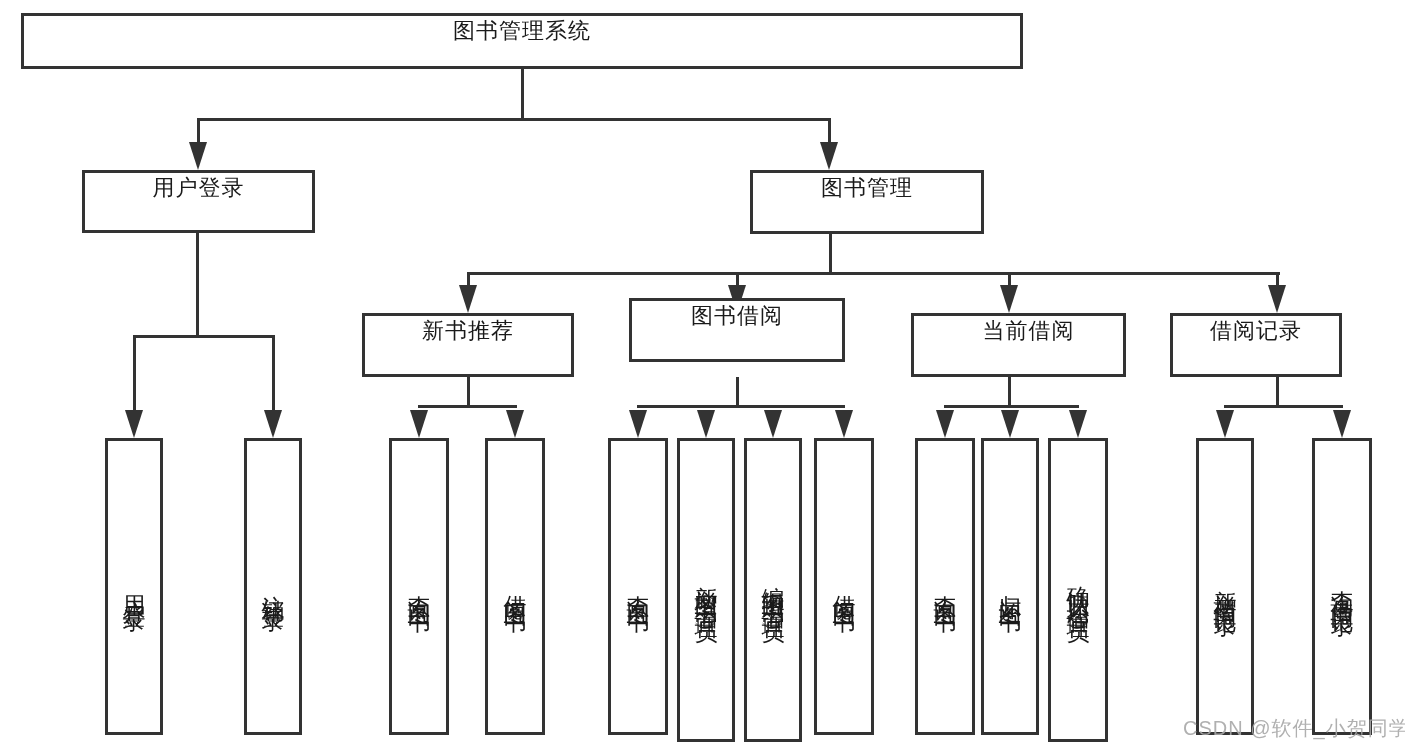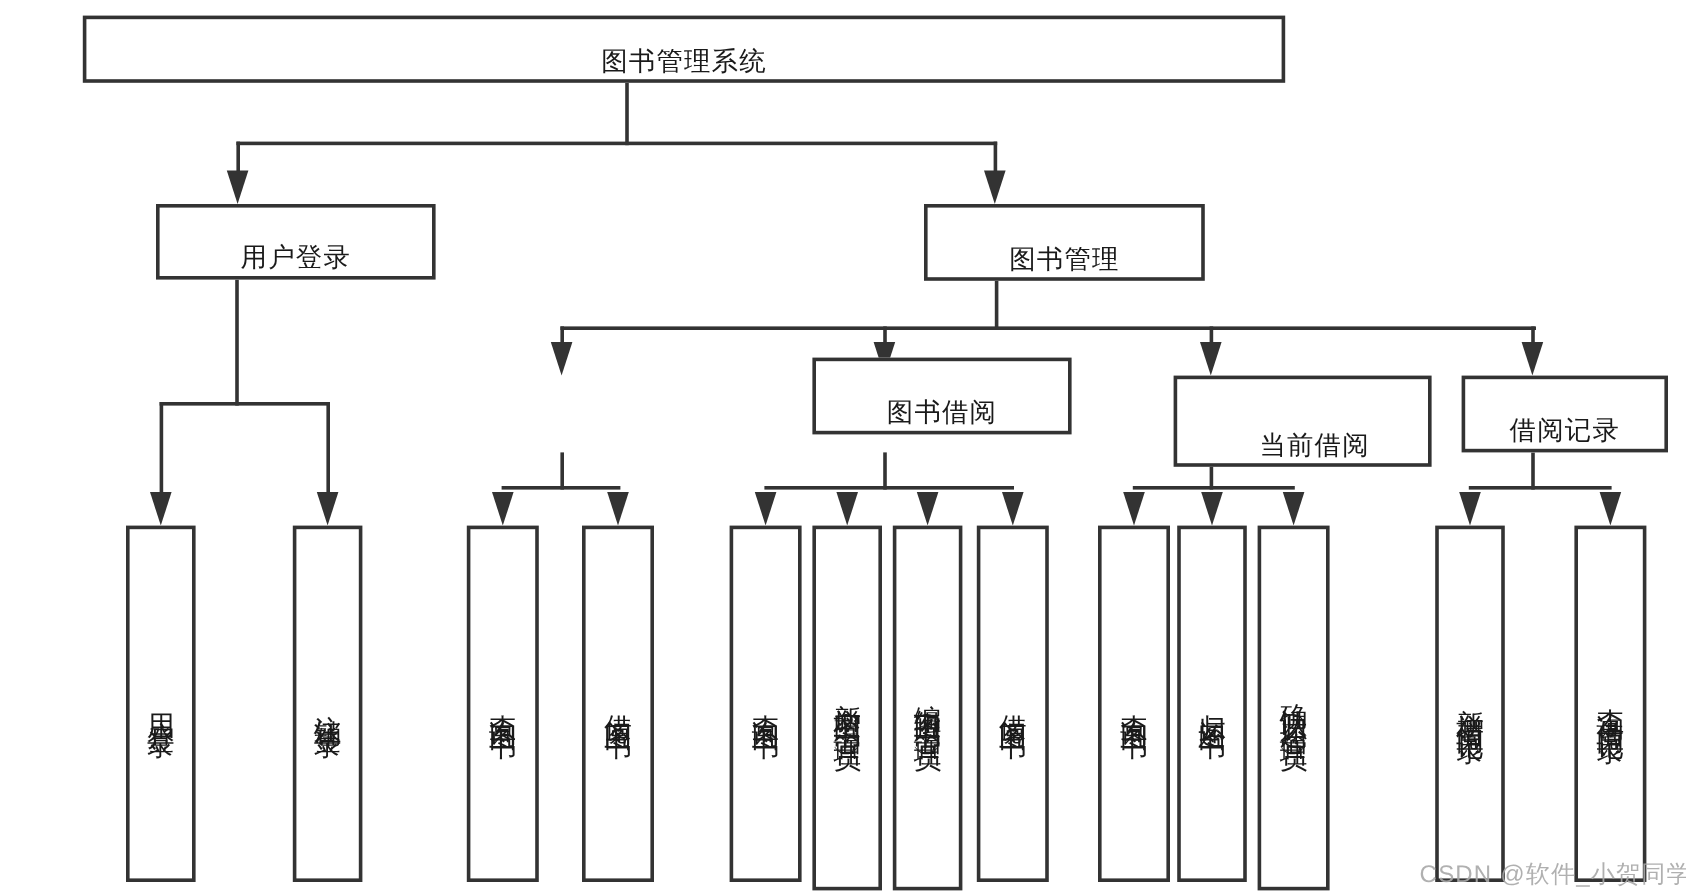--- a/index.html
+++ b/index.html
@@ -14,27 +14,26 @@
     height: 747px;
     background: #ffffff;
     overflow: hidden;
   }
   .box {
     position: absolute;
     box-sizing: border-box;
     border: 3px solid #333333;
     background: #ffffff;
     display: flex;
-    align-items: flex-end;
+    align-items: flex-start;
     justify-content: center;
     color: #1a1a1a;
     font-size: 22px;
     letter-spacing: 1px;
     z-index: 2;
-    margin-left: 48px;
   }
   .vbox {
     position: absolute;
     box-sizing: border-box;
     border: 3px solid #333333;
     background: #ffffff;
     display: flex;
     align-items: center;
     justify-content: center;
     color: #1a1a1a;
@@ -86,21 +85,21 @@
   <div class="vline" style="left:521px; top:69px; width:3px; height:52px;"></div>
   <div class="hline" style="left:197px; top:118px; width:634px; height:3px;"></div>
   <div class="vline" style="left:197px; top:118px; width:3px; height:28px;"></div>
   <div class="arrow" style="left:189px; top:142px;"></div>
   <div class="vline" style="left:828px; top:118px; width:3px; height:28px;"></div>
   <div class="arrow" style="left:820px; top:142px;"></div>
 
   <div class="box" style="left:82px; top:170px; width:233px; height:63px;">
     <span>用户登录</span>
   </div>
-  <div class="box" style="left:722px; top:170px; width:234px; height:64px;">
+  <div class="box" style="left:750px; top:170px; width:234px; height:64px;">
     <span>图书管理</span>
   </div>
 
   <div class="vline" style="left:196px; top:233px; width:3px; height:105px;"></div>
   <div class="hline" style="left:133px; top:335px; width:142px; height:3px;"></div>
   <div class="vline" style="left:133px; top:335px; width:3px; height:75px;"></div>
   <div class="arrow" style="left:125px; top:410px;"></div>
   <div class="vline" style="left:272px; top:335px; width:3px; height:75px;"></div>
   <div class="arrow" style="left:264px; top:410px;"></div>
 
@@ -108,24 +107,27 @@
   <div class="hline" style="left:467px; top:272px; width:813px; height:3px;"></div>
   <div class="vline" style="left:467px; top:272px; width:3px; height:16px;"></div>
   <div class="arrow" style="left:459px; top:285px;"></div>
   <div class="vline" style="left:736px; top:272px; width:3px; height:16px;"></div>
   <div class="arrow" style="left:728px; top:285px;"></div>
   <div class="vline" style="left:1008px; top:272px; width:3px; height:16px;"></div>
   <div class="arrow" style="left:1000px; top:285px;"></div>
   <div class="vline" style="left:1276px; top:272px; width:3px; height:16px;"></div>
   <div class="arrow" style="left:1268px; top:285px;"></div>
 
+  <div class="box" style="left:362px; top:313px; width:212px; height:64px;">
+    <span>新书推荐</span>
+  </div>
   <div class="box" style="left:629px; top:298px; width:216px; height:64px;">
     <span>图书借阅</span>
   </div>
-  <div class="box" style="left:930px; top:313px; width:215px; height:76px;padding-left:20px;">
+  <div class="box" style="left:911px; top:313px; width:215px; height:64px;padding-left:20px;">
     <span>当前借阅</span>
   </div>
   <div class="box" style="left:1170px; top:313px; width:172px; height:64px;">
     <span>借阅记录</span>
   </div>
 
   <div class="vline" style="left:467px; top:377px; width:3px; height:31px;"></div>
   <div class="hline" style="left:418px; top:405px; width:99px; height:3px;"></div>
   <div class="arrow" style="left:410px; top:410px;"></div>
   <div class="arrow" style="left:506px; top:410px;"></div>

